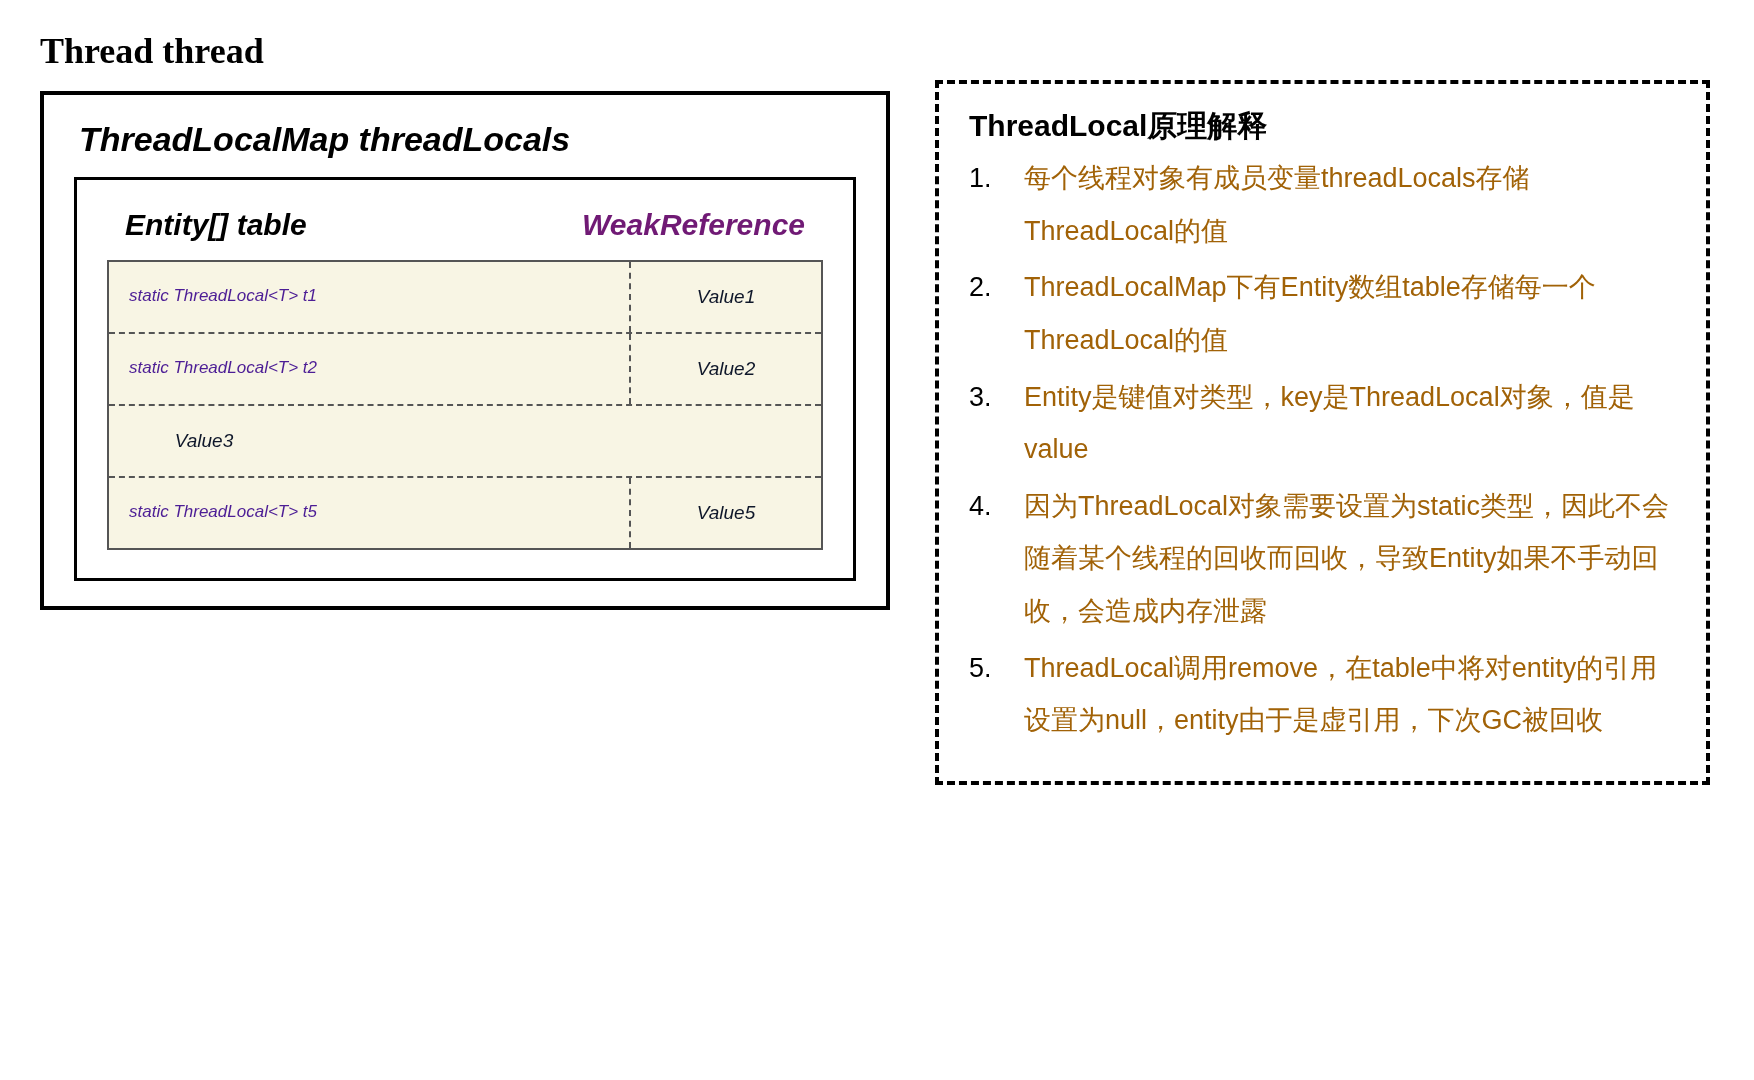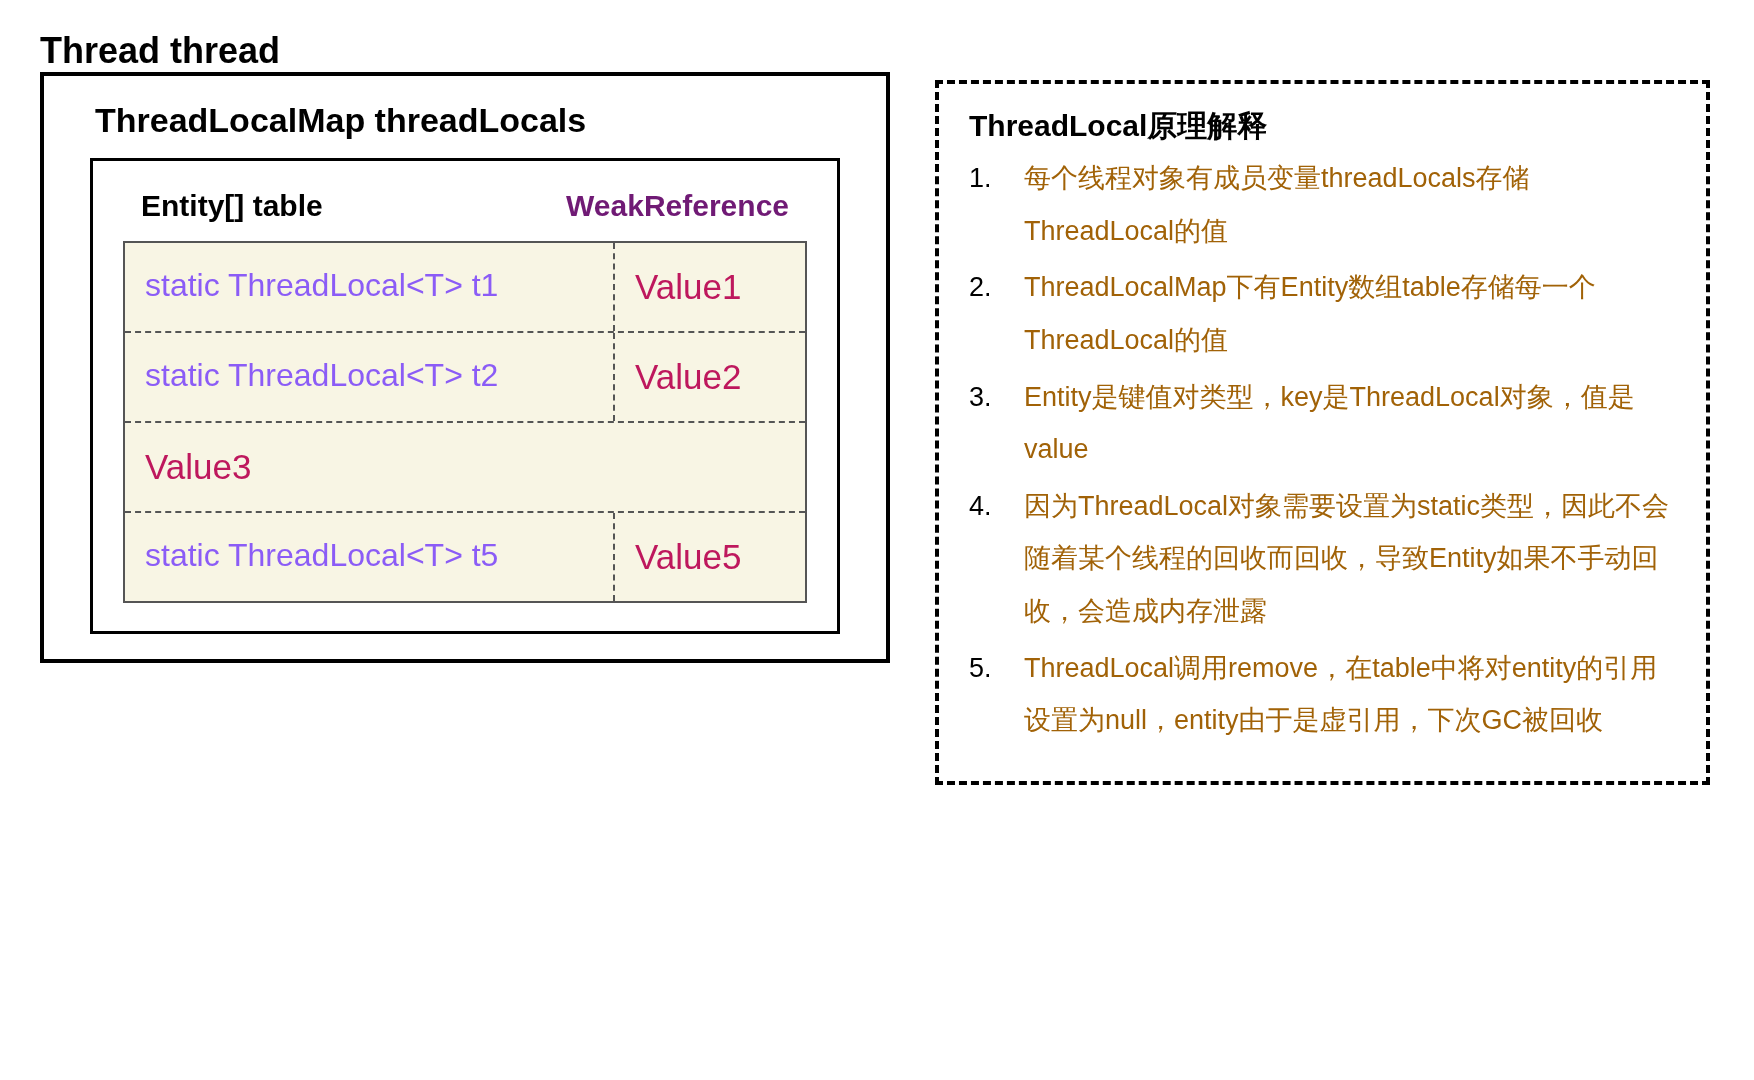--- a/index.html
+++ b/index.html
@@ -24,27 +24,29 @@
     
     .left-section {
       flex: 0 0 auto;
       width: 850px;
     }
     
     .thread-title {
       font-size: 36px;
       font-weight: bold;
       color: #000;
-      margin-bottom: 0;
+      margin-bottom: 19px;
+      font-family: Liberation Serif, serif;
     }
     
     .thread-box {
       border: 4px solid #000;
-      padding: 25px 46px;
+      padding: 25px 30px;
       background: #fff;
+      font-style: italic;
     }
     
     .map-title {
       font-size: 34px;
       font-weight: bold;
       color: #000;
       margin-bottom: 18px;
       padding-left: 5px;
     }
     
@@ -82,31 +84,31 @@
       border-bottom: 2px dashed #555;
     }
     
     .table-row:last-child {
       border-bottom: none;
     }
     
     .cell-key {
       flex: 1;
       padding: 24px 20px;
-      font-size: 32px;
-      color: #8b5cf6;
+      font-size: 17px;
+      color: #4c1d95;
       border-right: 2px dashed #555;
     }
     
     .cell-value {
       width: 190px;
       padding: 24px 20px;
-      font-size: 35px;
-      color: #be185d;
-      text-align: left;
+      font-size: 19px;
+      color: #0f172a;
+      text-align: center;
     }
     
     .right-section {
       flex: 0 0 auto;
       width: 775px;
       border: 4px dashed #000;
       padding: 22px 30px 30px 30px;
       margin-top: 50px;
     }
     

